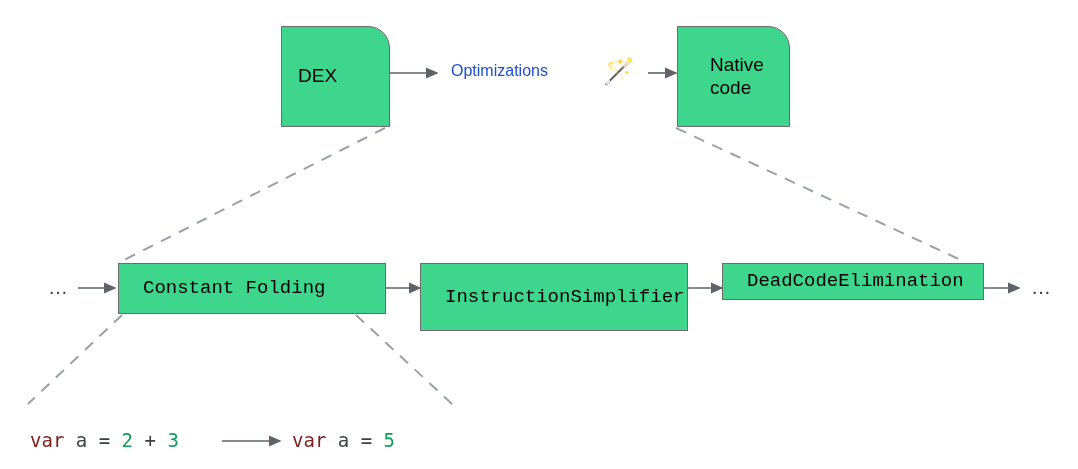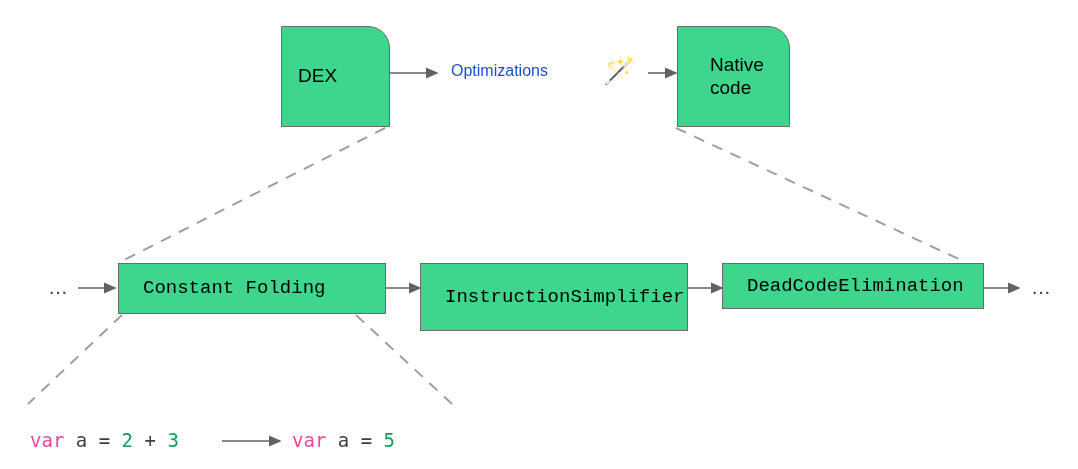--- a/index.html
+++ b/index.html
@@ -74,21 +74,21 @@
     line-height: 1;
     user-select: none;
   }
   .code-line {
     position: absolute;
     font-family: "DejaVu Sans Mono", "Liberation Mono", monospace;
     font-size: 19px;
     white-space: pre;
     color: #3c4043;
   }
-  .tok-kw   { color: #ec4899; }
+  .tok-kw   { color: #7f1d1d; }
   .tok-var  { color: #3c4043; }
   .tok-op   { color: #3c4043; }
   .tok-num  { color: #0f9d58; }
 </style>
 </head>
 <body>
 
 <div id="canvas">
 
   <svg id="edges" viewBox="0 0 1078 469" width="1078" height="469" xmlns="http://www.w3.org/2000/svg">
@@ -136,21 +136,21 @@
   <div class="ellipsis" style="left:48px; top:276px;">…</div>
 
   <div class="node pass" style="left:118px; top:263px; width:268px; height:51px;">
     <span class="node-label">Constant Folding</span>
   </div>
 
   <div class="node pass" style="left:420px; top:263px; width:268px; height:68px;">
     <span class="node-label">InstructionSimplifier</span>
   </div>
 
-  <div class="node pass" style="left:722px; top:263px; width:262px; height:46px;text-align:center;">
+  <div class="node pass" style="left:722px; top:263px; width:262px; height:37px;text-align:center;">
     <span class="node-label">DeadCodeElimination</span>
   </div>
 
   <div class="ellipsis" style="left:1031px; top:276px;">…</div>
 
   <div class="code-line" style="left:30px; top:429px;"><span class="tok-kw">var</span><span class="tok-var"> </span><span class="tok-var">a</span><span> </span><span class="tok-op">=</span><span> </span><span class="tok-num">2</span><span> </span><span class="tok-op">+</span><span> </span><span class="tok-num">3</span></div>
 
   <div class="code-line" style="left:292px; top:429px;"><span class="tok-kw">var</span><span> </span><span class="tok-var">a</span><span> </span><span class="tok-op">=</span><span> </span><span class="tok-num">5</span></div>
 
 </div>

